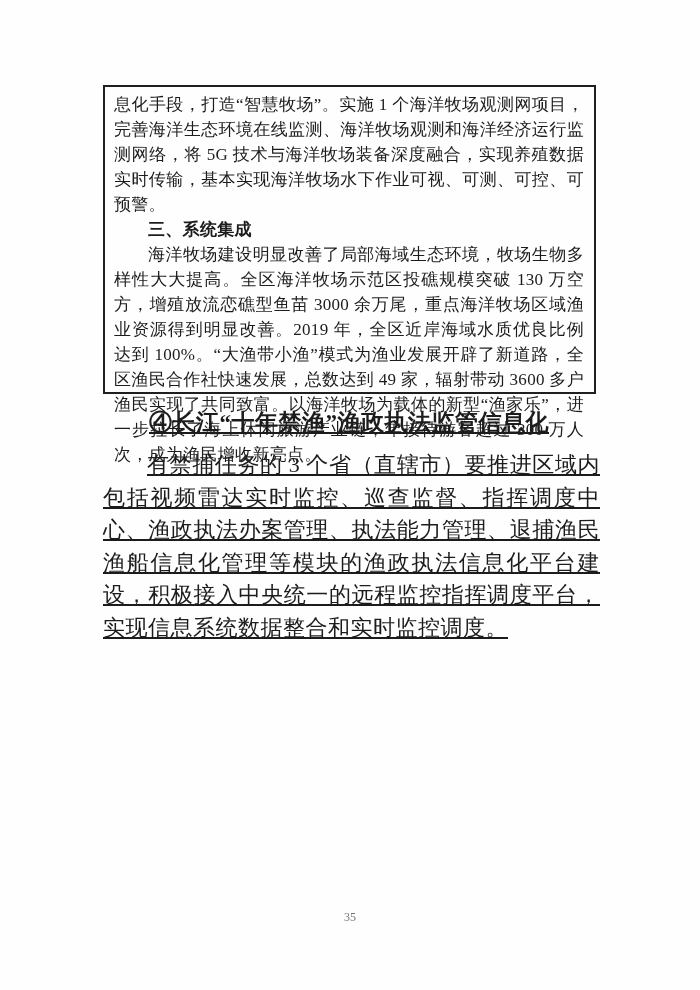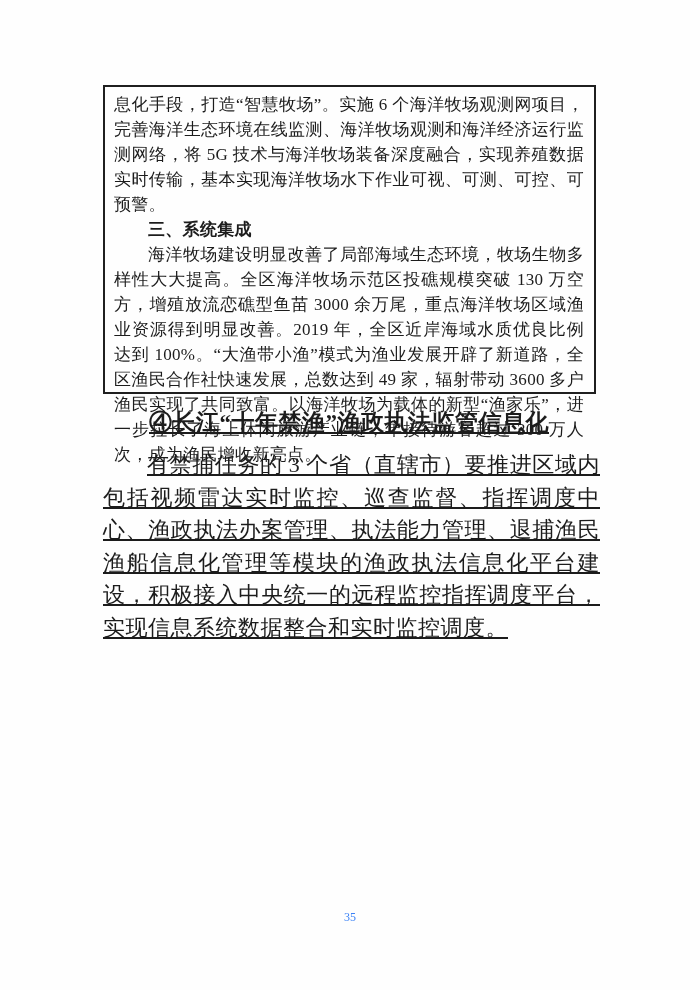--- a/index.html
+++ b/index.html
@@ -65,30 +65,30 @@
     letter-spacing: 0.5px;
   }
 
   .page-number {
     position: absolute;
     left: 0;
     right: 0;
     top: 910px;
     text-align: center;
     font-size: 12px;
-    color: #3b82f6;
+    color: #737373;
   }
 </style>
 </head>
 <body>
 
 <div class="page">
 
   <div class="boxed-section">
-    <p class="box-para">息化手段，打造“智慧牧场”。实施 6 个海洋牧场观测网项目，完善海洋生态环境在线监测、海洋牧场观测和海洋经济运行监测网络，将 5G 技术与海洋牧场装备深度融合，实现养殖数据实时传输，基本实现海洋牧场水下作业可视、可测、可控、可预警。</p>
+    <p class="box-para">息化手段，打造“智慧牧场”。实施 1 个海洋牧场观测网项目，完善海洋生态环境在线监测、海洋牧场观测和海洋经济运行监测网络，将 5G 技术与海洋牧场装备深度融合，实现养殖数据实时传输，基本实现海洋牧场水下作业可视、可测、可控、可预警。</p>
     <p class="box-para indent bold">三、系统集成</p>
     <p class="box-para indent">海洋牧场建设明显改善了局部海域生态环境，牧场生物多样性大大提高。全区海洋牧场示范区投礁规模突破 130 万空方，增殖放流恋礁型鱼苗 3000 余万尾，重点海洋牧场区域渔业资源得到明显改善。2019 年，全区近岸海域水质优良比例达到 100%。“大渔带小渔”模式为渔业发展开辟了新道路，全区渔民合作社快速发展，总数达到 49 家，辐射带动 3600 多户渔民实现了共同致富。以海洋牧场为载体的新型“渔家乐”，进一步拉长了海上休闲旅游产业链，年接待游客超过 300 万人次，成为渔民增收新亮点。</p>
   </div>
 
   <div class="main-section">
     <h2 class="section-heading">④长江“十年禁渔”渔政执法监管信息化</h2>
     <p class="body-para">有禁捕任务的 3 个省（直辖市）要推进区域内包括视频雷达实时监控、巡查监督、指挥调度中心、渔政执法办案管理、执法能力管理、退捕渔民渔船信息化管理等模块的渔政执法信息化平台建设，积极接入中央统一的远程监控指挥调度平台，实现信息系统数据整合和实时监控调度。</p>
   </div>
 
   <div class="page-number">35</div>

